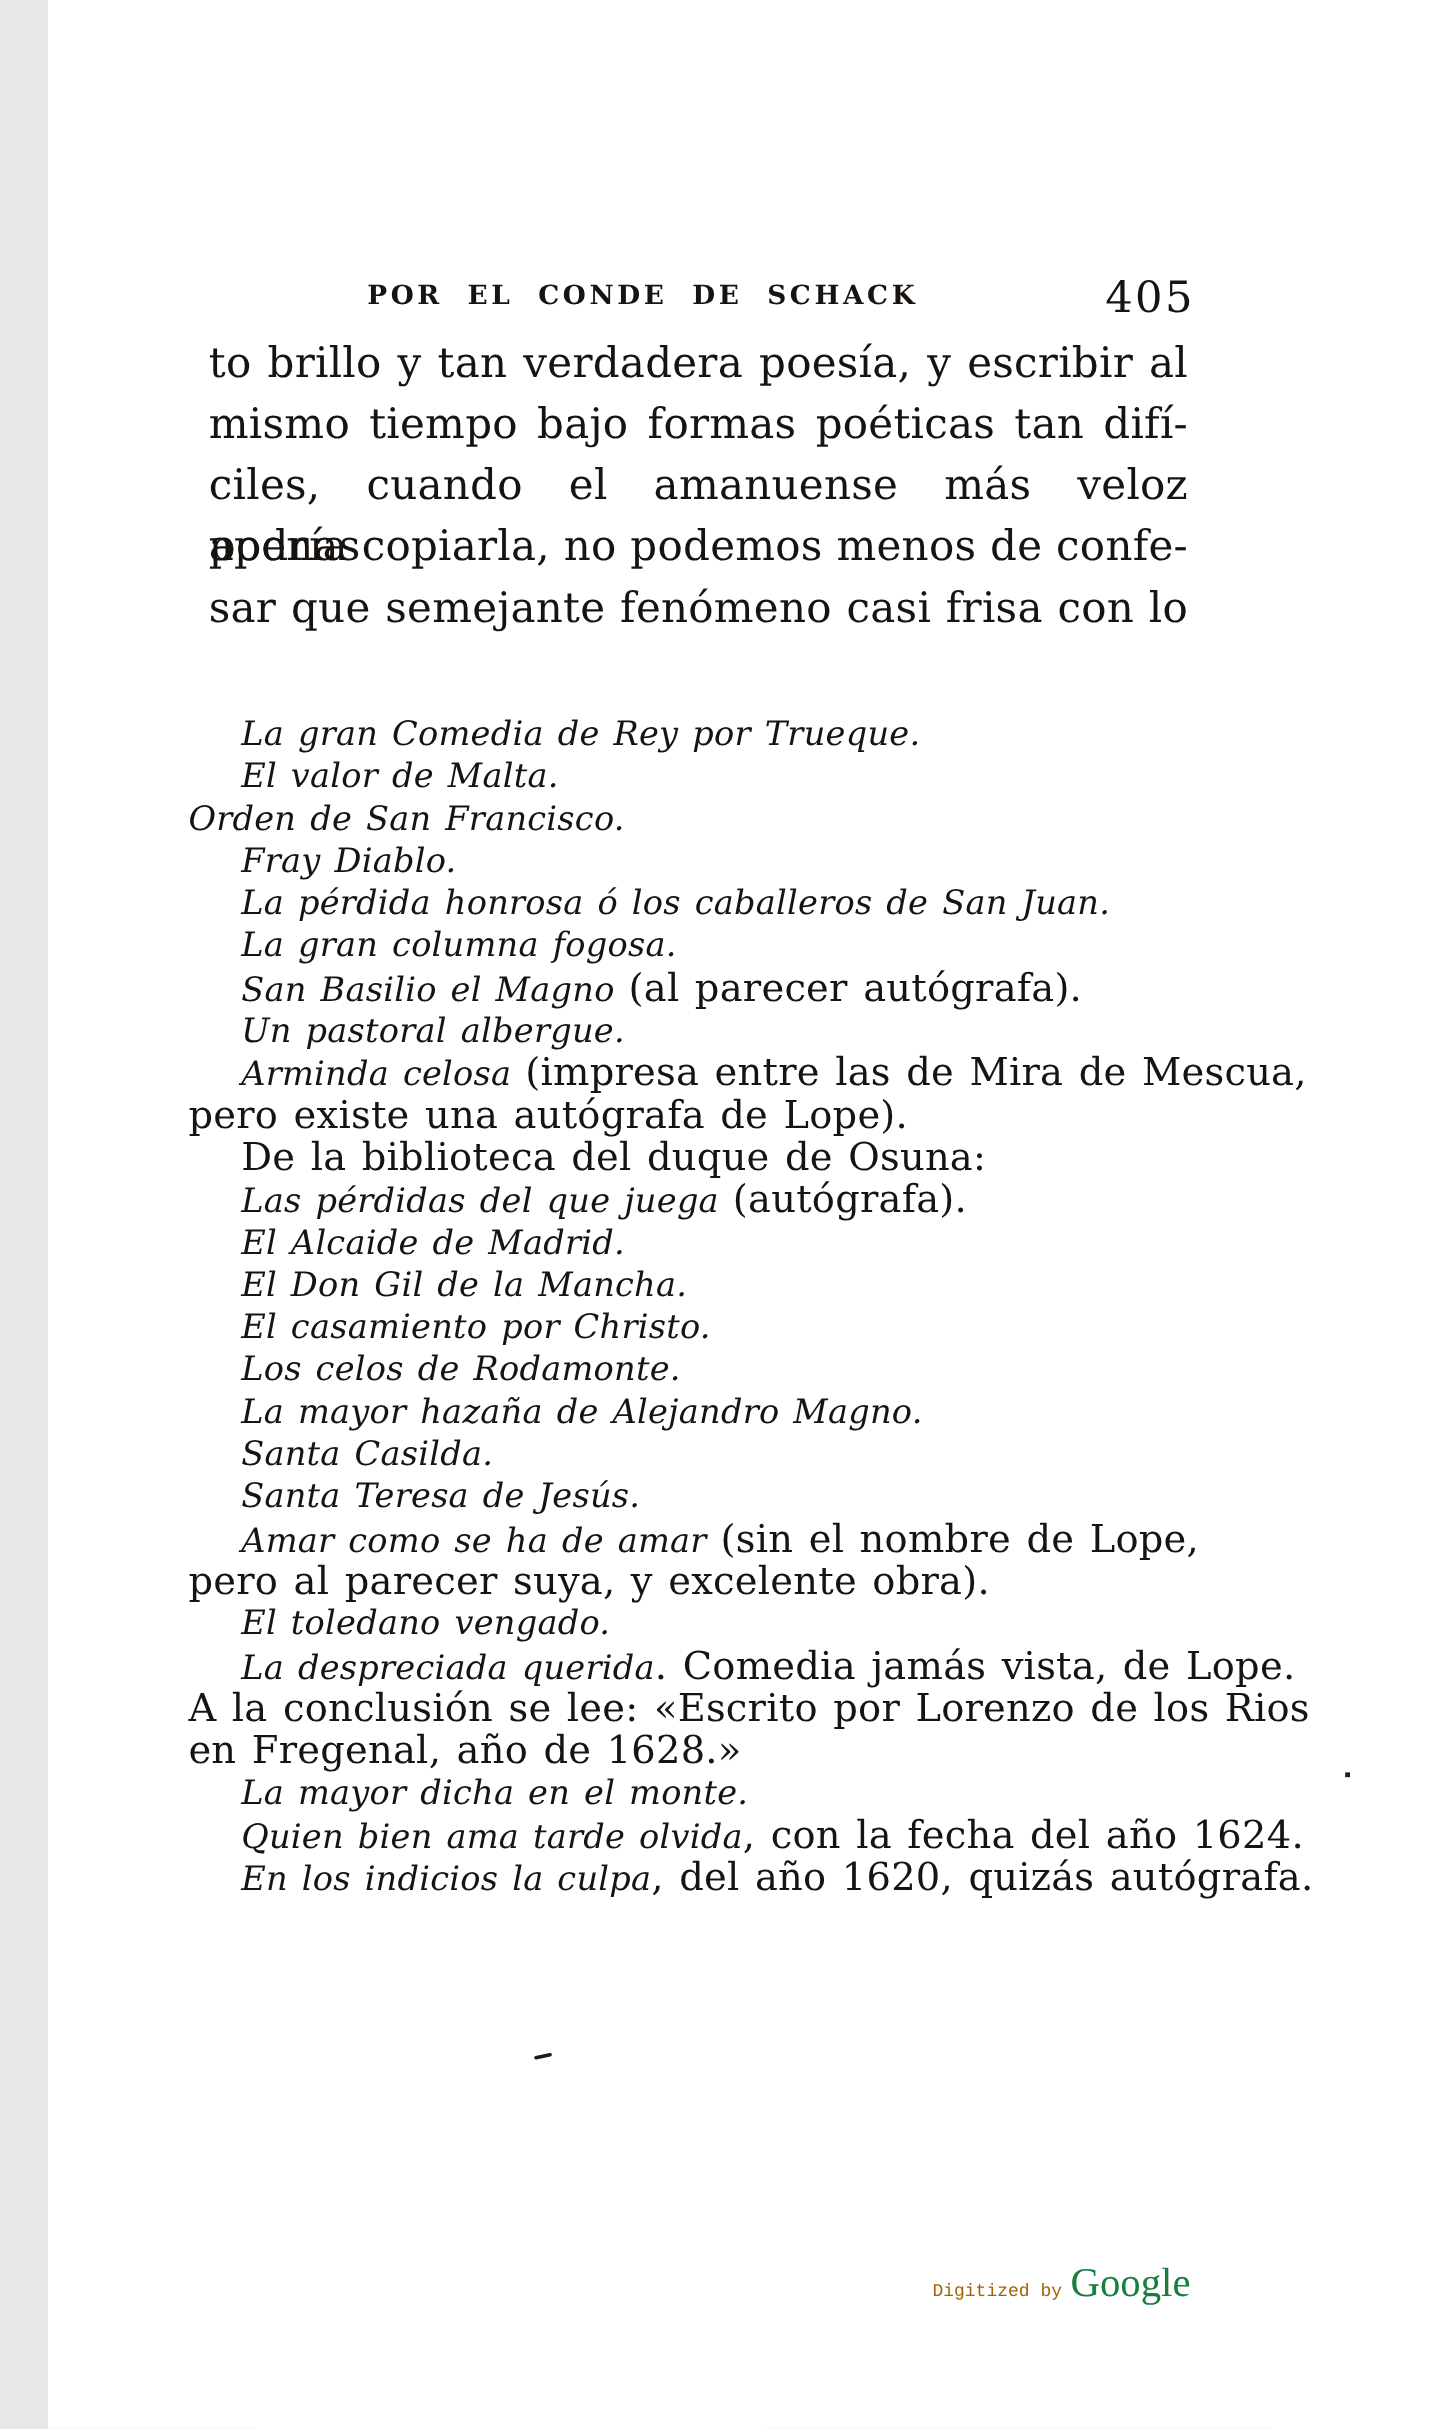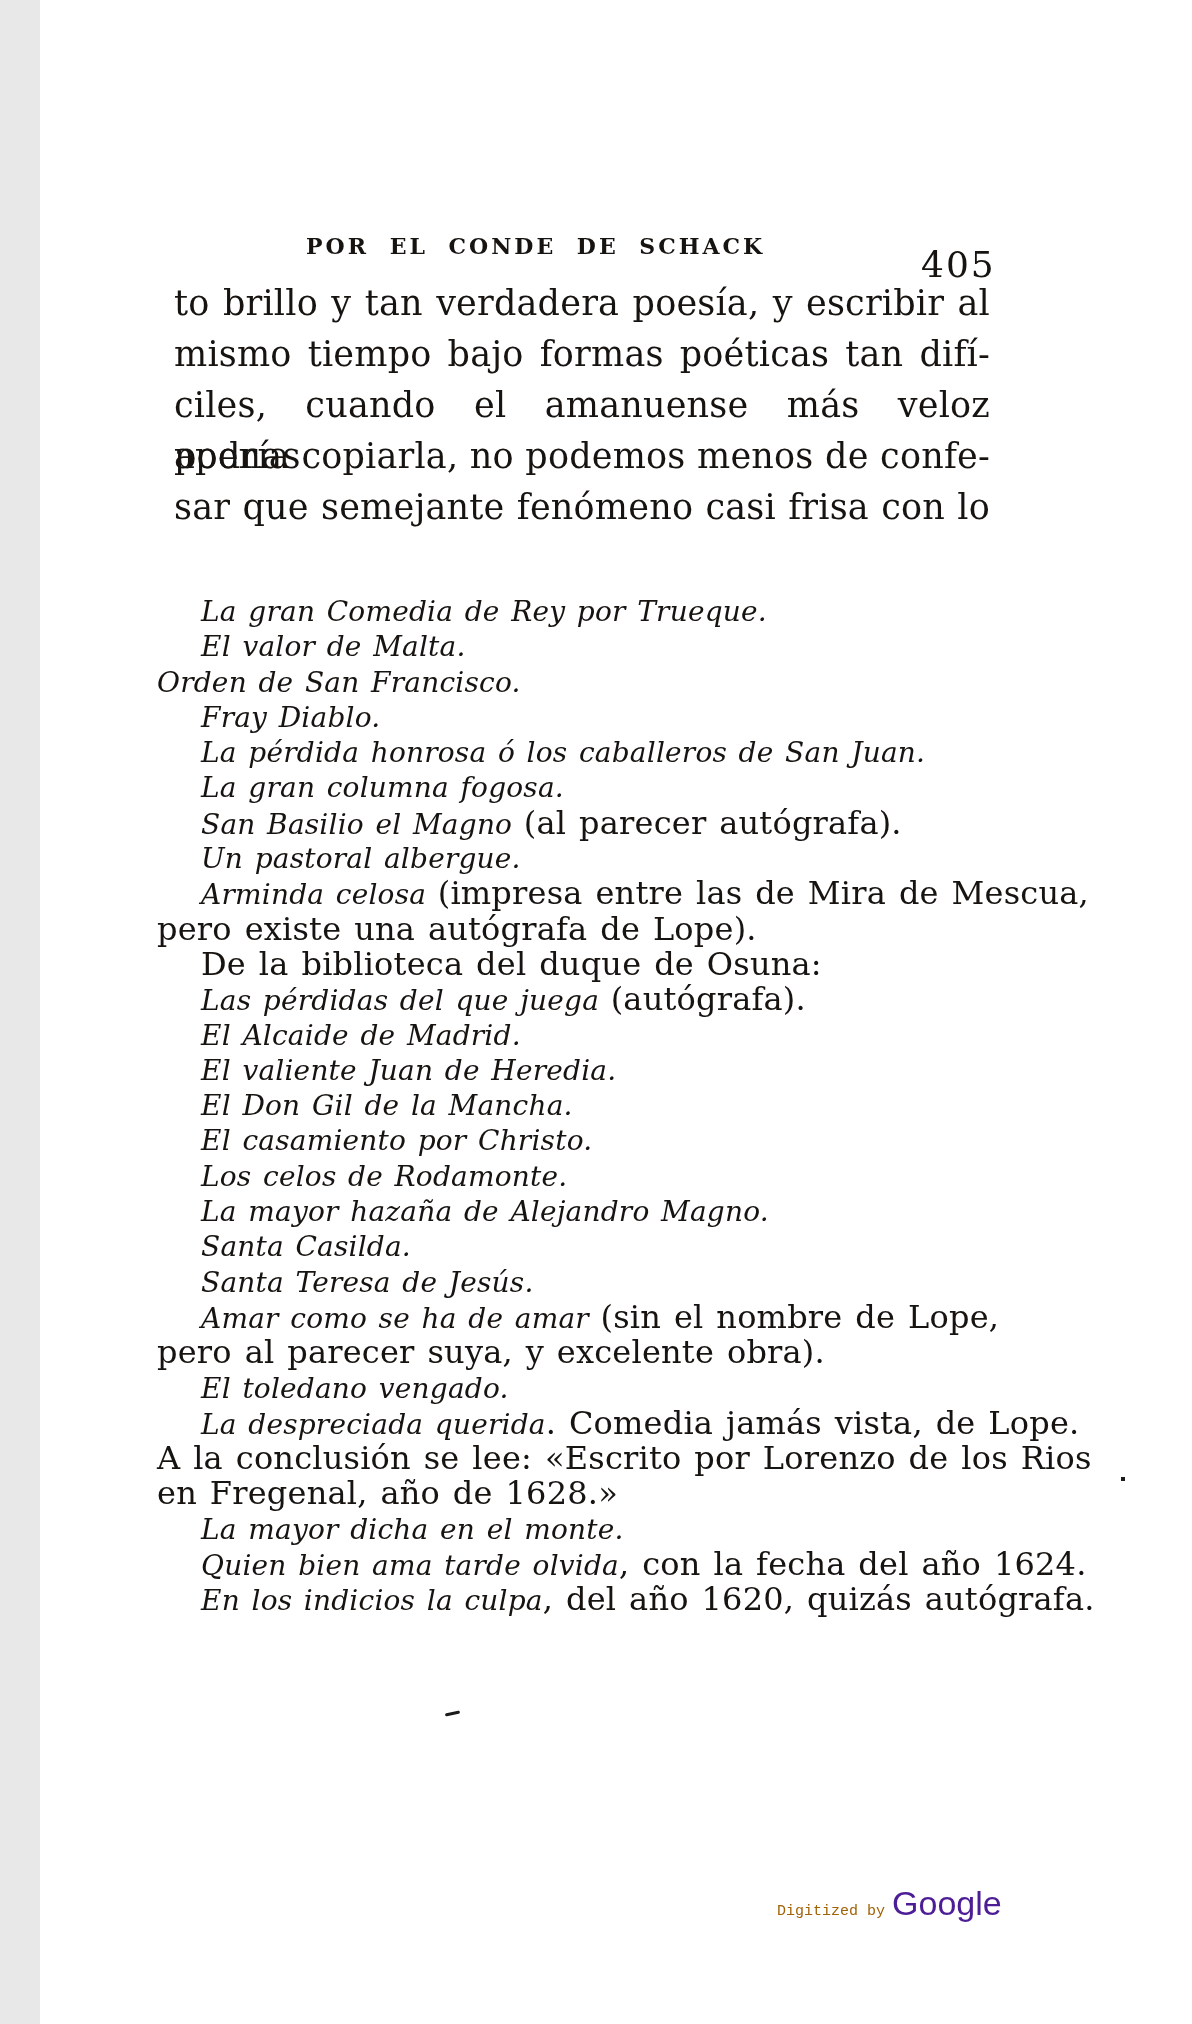--- a/index.html
+++ b/index.html
@@ -13,21 +13,21 @@
     margin-left:40px;
   }
   
   .running-head-text{
     position:absolute;left:266px;top:233px;
     font-size:22px;font-weight:700;
     letter-spacing:3px;word-spacing:10px;
     white-space:nowrap;
   }
   .page-number{
-    position:absolute;left:881px;top:244px;
+    position:absolute;left:881px;top:228px;
     font-size:36px;font-weight:400;
     letter-spacing:2px;
   }
   
   .body-par{
     position:absolute;left:134px;top:278px;width:816px;
   }
   .jline{
     height:51px;line-height:51px;
     font-size:35px;
@@ -63,22 +63,22 @@
   .watermark{
     position:absolute;left:737px;top:1884px;
     display:flex;align-items:baseline;gap:7px;
     white-space:nowrap;
   }
   .wm-prefix{
     font-family:Liberation Mono, monospace;
     font-size:15px;color:#a16207;
   }
   .wm-brand{
-    font-family:Liberation Sans, sans-serif;
-    font-size:34px;color:#4c1d95;letter-spacing:0px;
+    font-family:Liberation Serif, serif;
+    font-size:34px;color:#15803d;letter-spacing:0px;
   }
 </style>
 </head>
 <body>
 
 <div class="page">
 
   <span class="running-head-text">POR EL CONDE DE SCHACK</span>
 
   <span class="page-number">405</span>
@@ -123,23 +123,20 @@
       <div class="entry">
         <div class="wline indent"><span class="sg-r">De la biblioteca del duque de Osuna:</span></div>
       </div>
       <div class="entry">
         <div class="wline indent"><span class="sg-i">Las pérdidas del que juega </span><span class="sg-r">(autógrafa).</span></div>
       </div>
       <div class="entry">
         <div class="wline indent"><span class="sg-i">El Alcaide de Madrid.</span></div>
       </div>
       <div class="entry">
-        <div class="wline indent"><span class="sg-i">El valiente Juan de Heredia.</span></div>
-      </div>
-      <div class="entry">
         <div class="wline indent"><span class="sg-i">El Don Gil de la Mancha.</span></div>
       </div>
       <div class="entry">
         <div class="wline indent"><span class="sg-i">El casamiento por Christo.</span></div>
       </div>
       <div class="entry">
         <div class="wline indent"><span class="sg-i">Los celos de Rodamonte.</span></div>
       </div>
       <div class="entry">
         <div class="wline indent"><span class="sg-i">La mayor hazaña de Alejandro Magno.</span></div>

